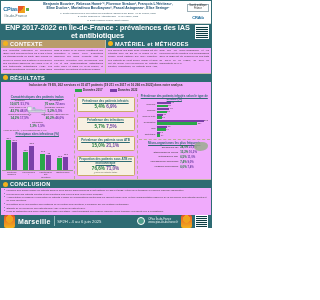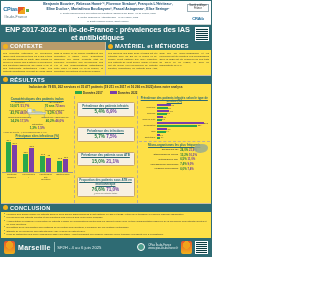--- a/index.html
+++ b/index.html
@@ -4,22 +4,22 @@
 <style>
   * { box-sizing: border-box; margin: 0; padding: 0; }
   html, body {
     width: 212px; height: 300px;
     font-family: "Liberation Sans", sans-serif;
     background: #ffffff;
     overflow: hidden;
   }
   .poster {
     position: relative;
-    width: 212px; height: 257px;
-    background: #fde047;
+    width: 212px; height: 228px;
+    background: #f0abfc;
     border: 1px solid #2e6b73;
     display: flex;
     flex-direction: column;
   }
 
   
   .hdr {
     height: 24px;
     background: #ffffff;
     display: flex;

